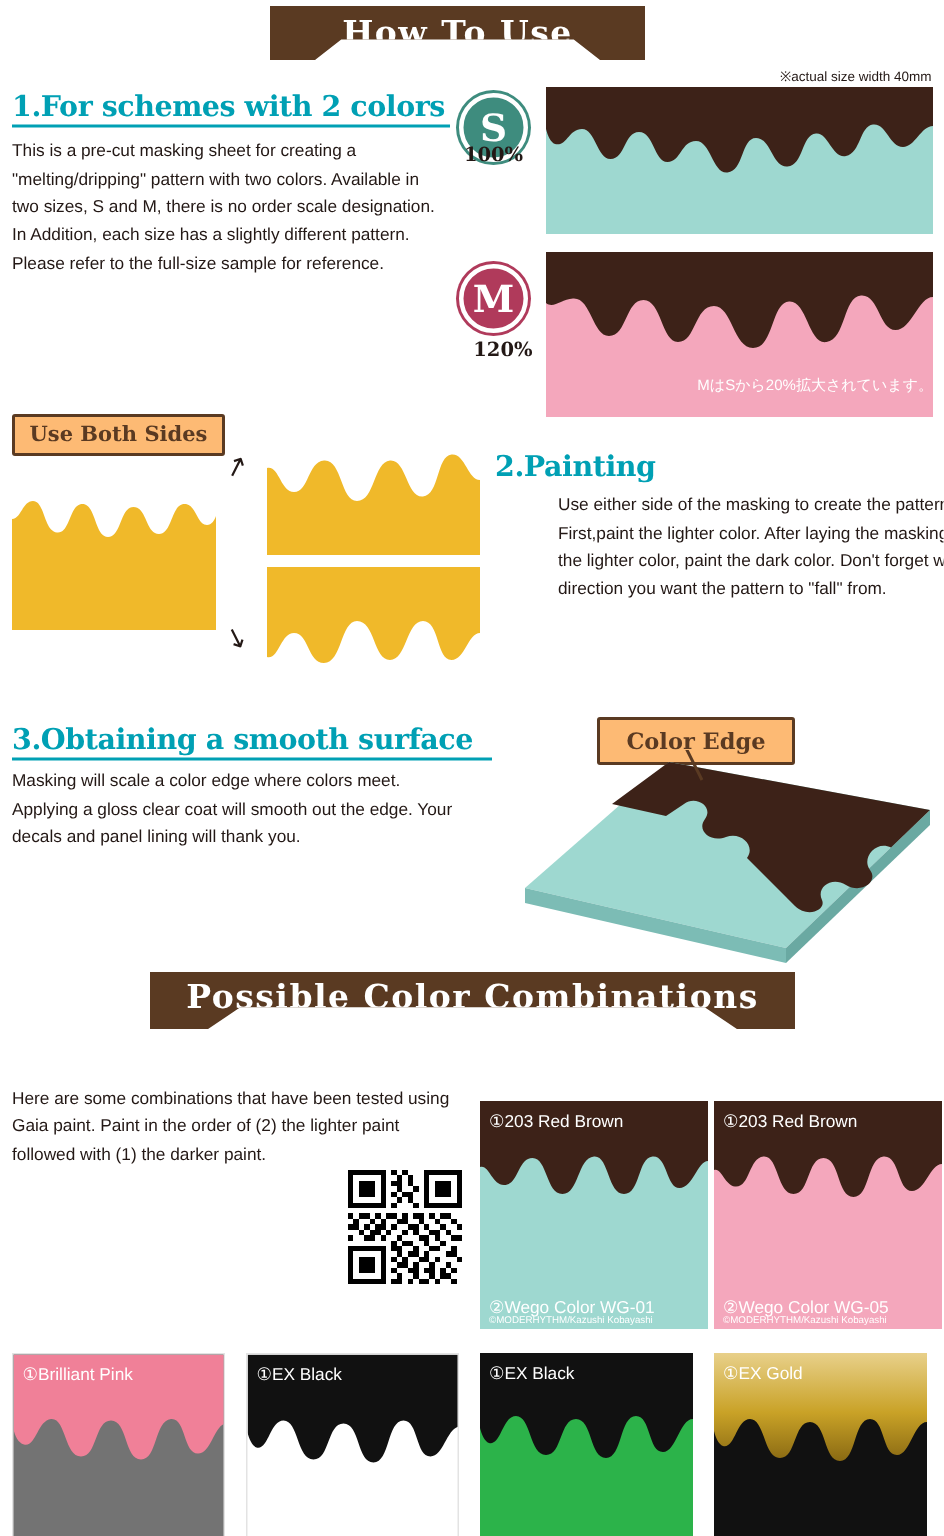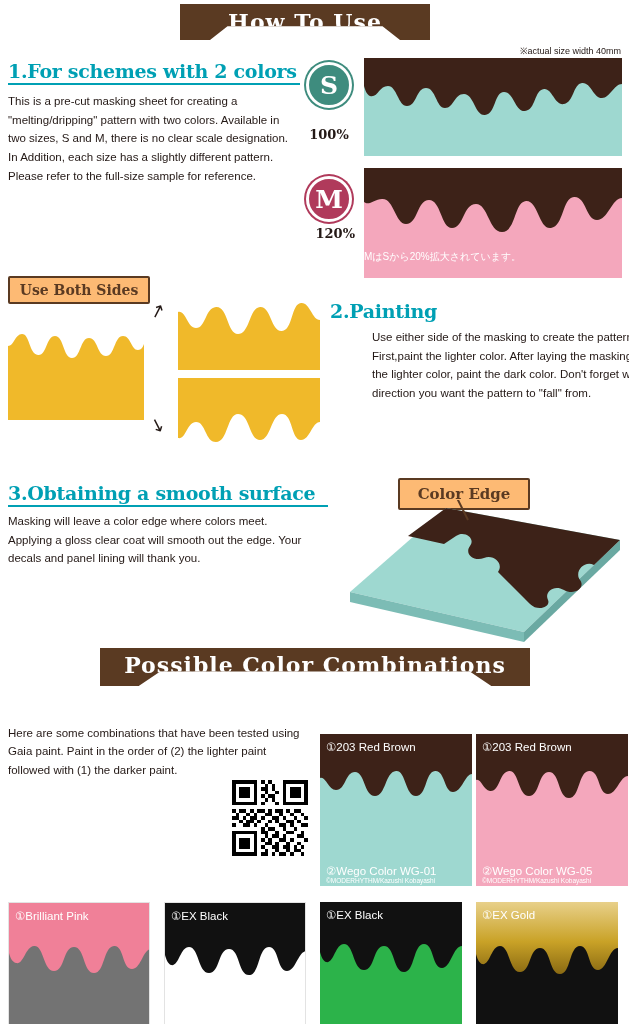--- a/index.html
+++ b/index.html
@@ -75,29 +75,29 @@
     display:flex; align-items:center; justify-content:center;
     font-family:"DejaVu Serif", serif; font-weight:bold; font-size:25px; color:#ffffff;
     border:3px solid #ffffff;
   }
   .badge.s { background:#3e8c7e; left:306px; top:62px; box-shadow:0 0 0 2px #3e8c7e; }
   .badge.m { background:#b03a5b; left:306px; top:176px; box-shadow:0 0 0 2px #b03a5b; }
   .badge-cap {
     position:absolute; width:52px; text-align:center; font-weight:bold; font-size:13px;
     font-family:"DejaVu Serif", serif;
   }
-  #cap-100 { left:303px; top:127px; }
+  #cap-100 { left:303px; top:96px; }
   #cap-120 { left:303px; top:226px;text-align:right; }
 
   .swatch { position:absolute; overflow:hidden; }
   #swatch-s { left:364px; top:58px; width:258px; height:98px; background:#9ed8d0; }
   #swatch-m { left:364px; top:168px; width:258px; height:110px; background:#f4a7bc; }
   .drip-top { position:absolute; left:0; top:0; width:100%; }
   .swatch-note {
-    position:absolute; left:364px; top:250px; width:258px; text-align:left;
+    position:absolute; left:364px; top:250px; width:258px; text-align:right;
     font-size:10px; color:#ffffff;
   }
 
   
   .boxlabel {
     position:absolute; border:2px solid #5a3a22; background:#fdba74;
     font-family:"DejaVu Serif", serif; font-weight:bold; color:#5a3a22;
     display:flex; align-items:center; justify-content:center;
     border-radius:2px;
   }
@@ -142,21 +142,21 @@
   <div class="ribbon" id="ribbon-howto">
     <span class="rib-inner">How To Use</span>
   </div>
 
   <div class="note-actual">※actual size width 40mm</div>
 
   <div class="sec-head" style="left:8px; top:60px; width:292px;">
     <span>1.For schemes with 2 colors</span>
     <span class="underline"></span>
   </div>
-  <div class="body-text" style="left:8px; top:92px; width:292px;">This is a pre-cut masking sheet for creating a "melting/dripping" pattern with two colors. Available in two sizes, S and M, there is no clear scale designation. In Addition, each size has a slightly different pattern. Please refer to the full-size sample for reference.</div>
+  <div class="body-text" style="left:8px; top:92px; width:292px;">This is a pre-cut masking sheet for creating a "melting/dripping" pattern with two colors. Available in two sizes, S and M, there is no order scale designation. In Addition, each size has a slightly different pattern. Please refer to the full-size sample for reference.</div>
 
   <div class="badge s">
     <span>S</span>
   </div>
   <div class="badge-cap" id="cap-100">100%</div>
 
   <div class="badge m">
     <span>M</span>
   </div>
   <div class="badge-cap" id="cap-120">120%</div>
@@ -210,21 +210,21 @@
 
   <div class="sec-head" style="left:330px; top:300px; width:290px; color:#00a0b4;">
     <span>2.Painting</span>
   </div>
   <div class="body-text" style="left:330px; top:328px; width:292px;margin-left:42px;">Use either side of the masking to create the pattern. First,paint the lighter color. After laying the masking on the lighter color, paint the dark color. Don't forget which direction you want the pattern to "fall" from.</div>
 
   <div class="sec-head" style="left:8px; top:482px; width:320px;">
     <span>3.Obtaining a smooth surface</span>
     <span class="underline"></span>
   </div>
-  <div class="body-text" style="left:8px; top:512px; width:300px;">Masking will leave a color edge where colors meet. Applying a gloss clear coat will smooth out the edge. Your decals and panel lining will thank you.</div>
+  <div class="body-text" style="left:8px; top:512px; width:300px;">Masking will scale a color edge where colors meet. Applying a gloss clear coat will smooth out the edge. Your decals and panel lining will thank you.</div>
 
   <div class="boxlabel" id="label-coloredge">
     <span>Color Edge</span>
   </div>
 
   <div class="slab-wrap">
     <svg width="272" height="150" viewBox="0 0 272 150">
 
       <polygon points="98,8 272,40 176,132 2,92" fill="#9ed8d0"></polygon>
 

